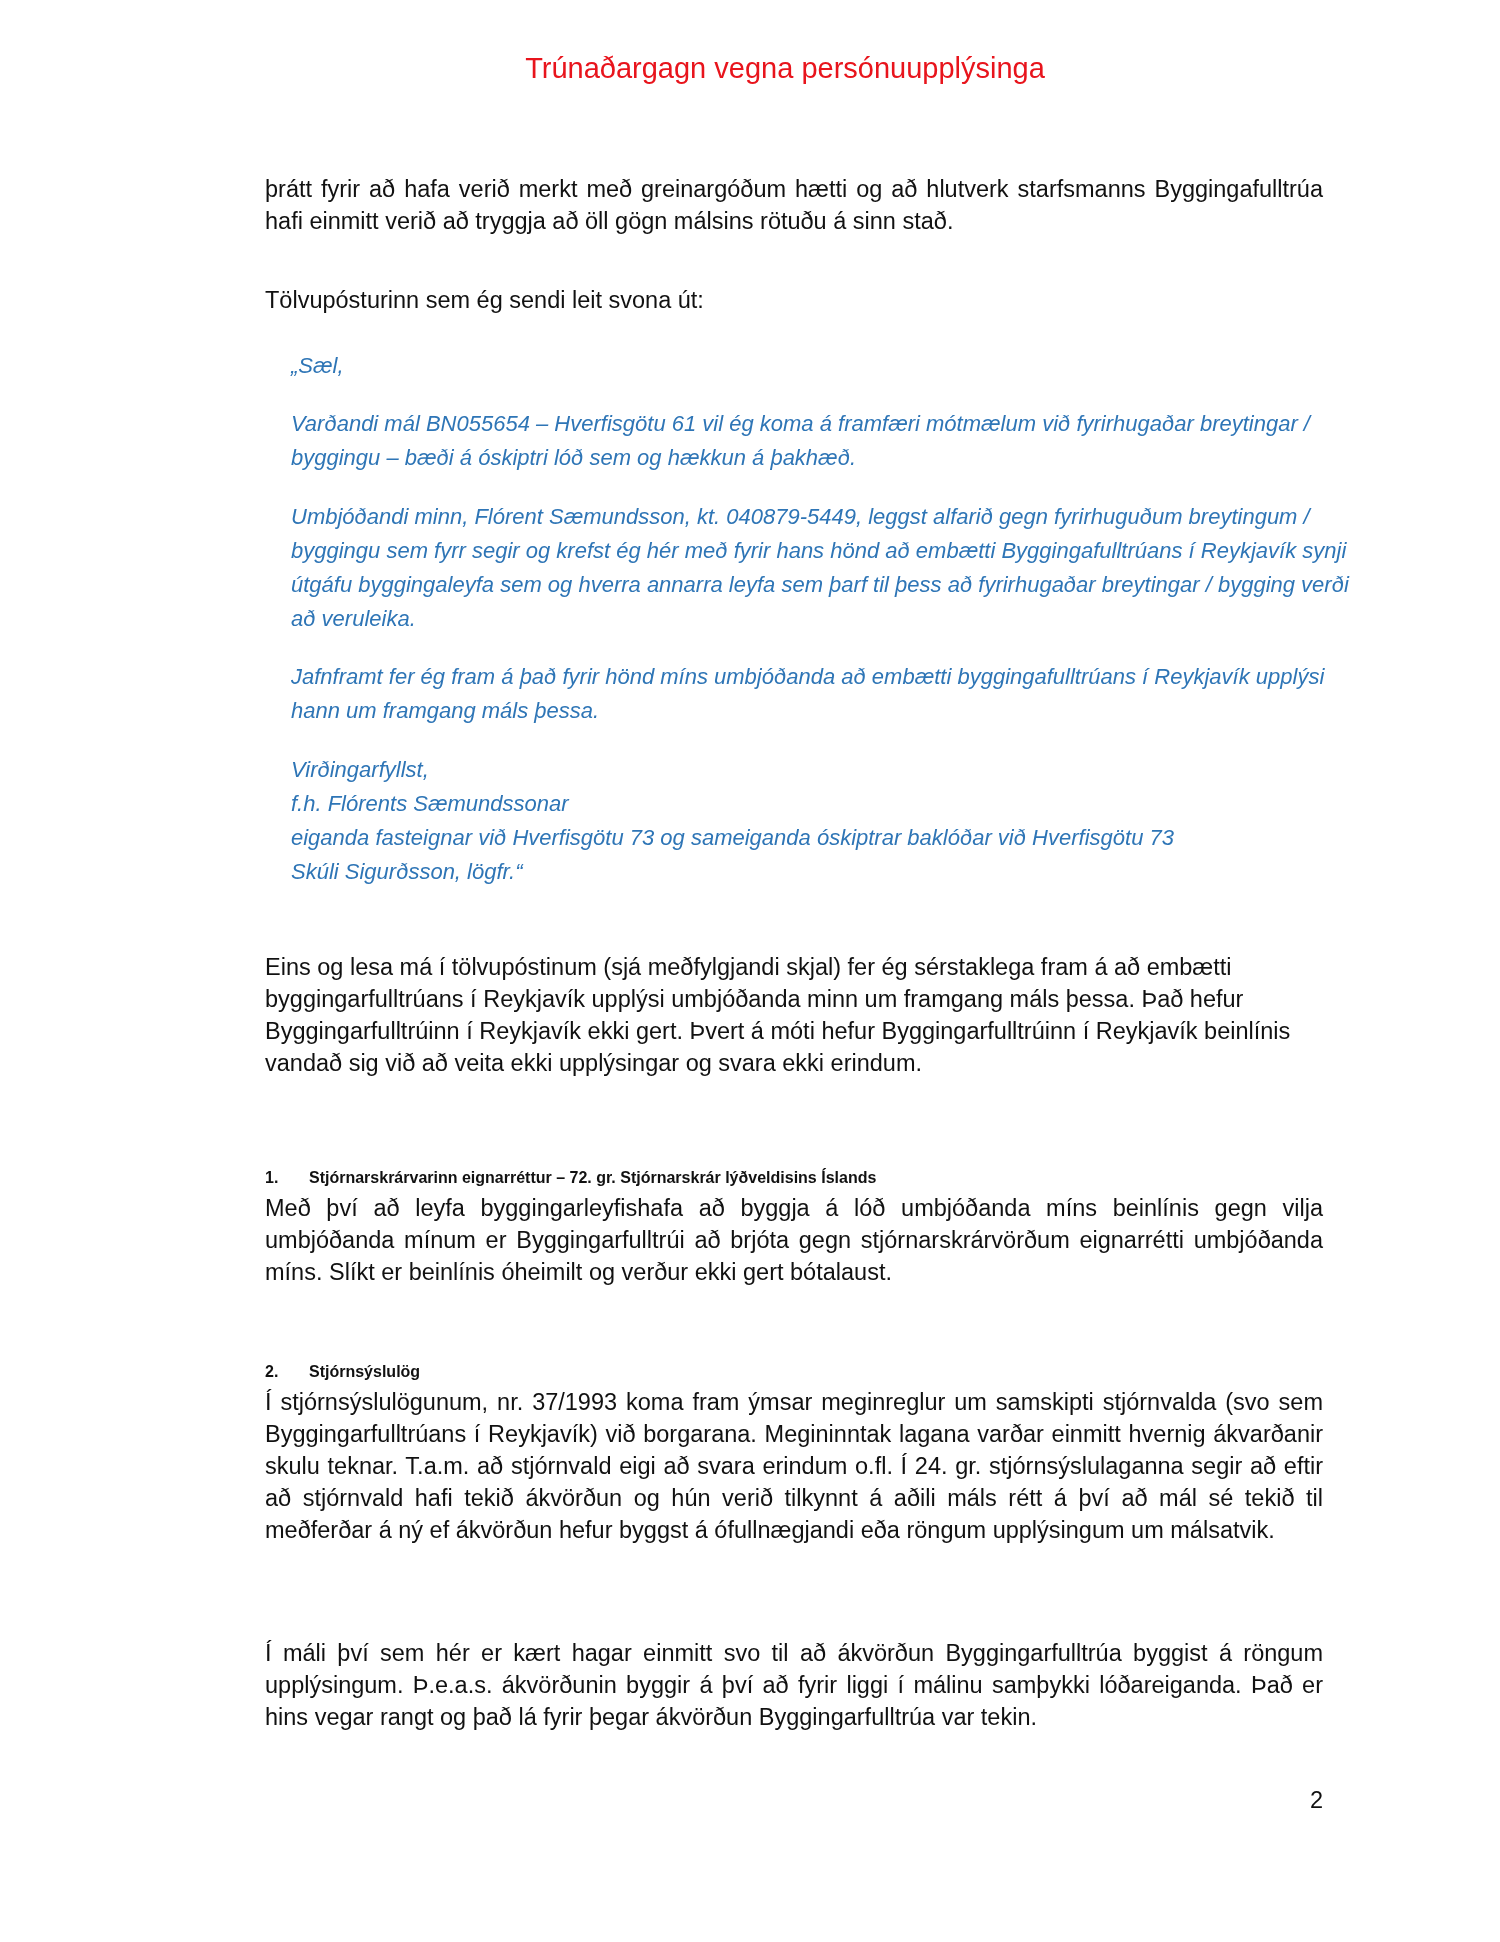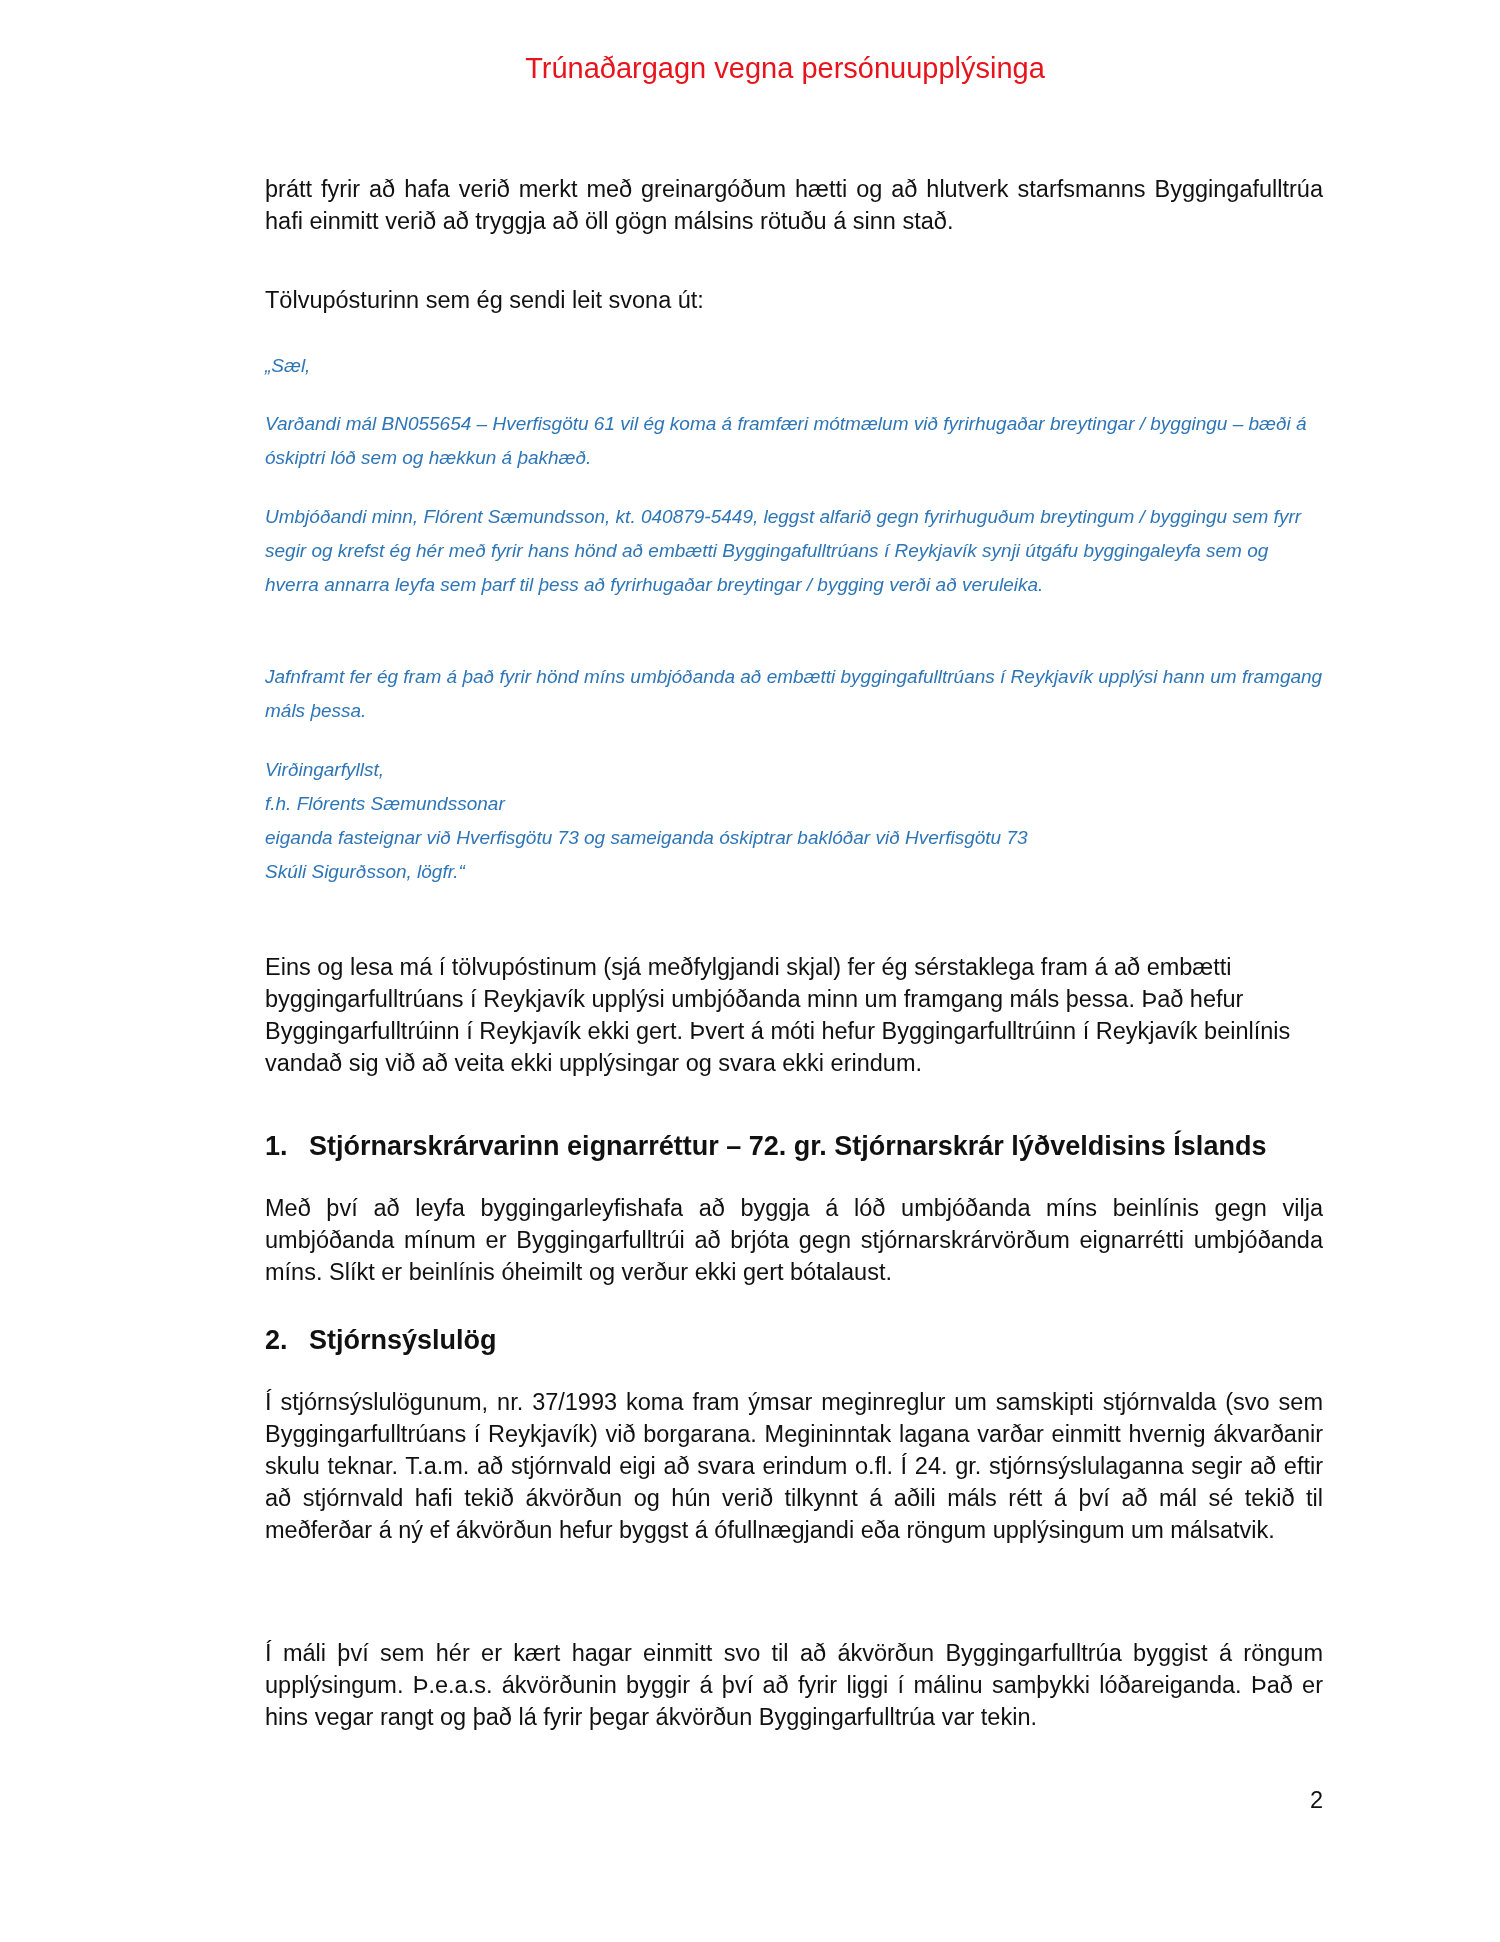--- a/index.html
+++ b/index.html
@@ -3,22 +3,22 @@
 <meta charset="utf-8">
 <style>
   html, body { margin: 0; padding: 0; background: #ffffff; }
   body { width: 1500px; height: 1942px; position: relative; overflow: hidden;
          font-family: "Liberation Sans", sans-serif; color: #111; }
   .header { position: absolute; top: 52px; left: 0; width: 1500px; text-align: center;
             color: #e8141c; font-size: 29px; font-family: "Liberation Sans", sans-serif; padding-left: 35px; }
   .content { position: absolute; left: 265px; width: 1058px; top: 0; }
   .p { font-size: 23.5px; line-height: 32px; margin: 0; position: absolute; left: 0; width: 1058px; }
   .just { text-align: justify; text-align-last: left; }
-  .email { color: #2e75b6; font-style: italic; font-size: 19px; line-height: 34px; }
-  .h { font-weight: bold; font-size: 27px; }
+  .email { color: #2e75b6; font-style: italic; font-size: 22px; line-height: 34px; margin-left: 26px; }
+  .h { font-weight: bold; font-size: 16px; margin-top: 32px; }
   .h .num { display: inline-block; width: 44px; }
   .pagenum { position: absolute; top: 1787px; left: 1300px; width: 23px; text-align: right; font-size: 23.5px; }
 </style>
 </head>
 <body>
 
 <div class="header">Trúnaðargagn vegna persónuupplýsinga</div>
 
 <div class="content">
   <p class="p just" style="top:173px;">þrátt fyrir að hafa verið merkt með greinargóðum hætti og að hlutverk starfsmanns Byggingafulltrúa hafi einmitt verið að tryggja að öll gögn málsins rötuðu á sinn stað.</p>

